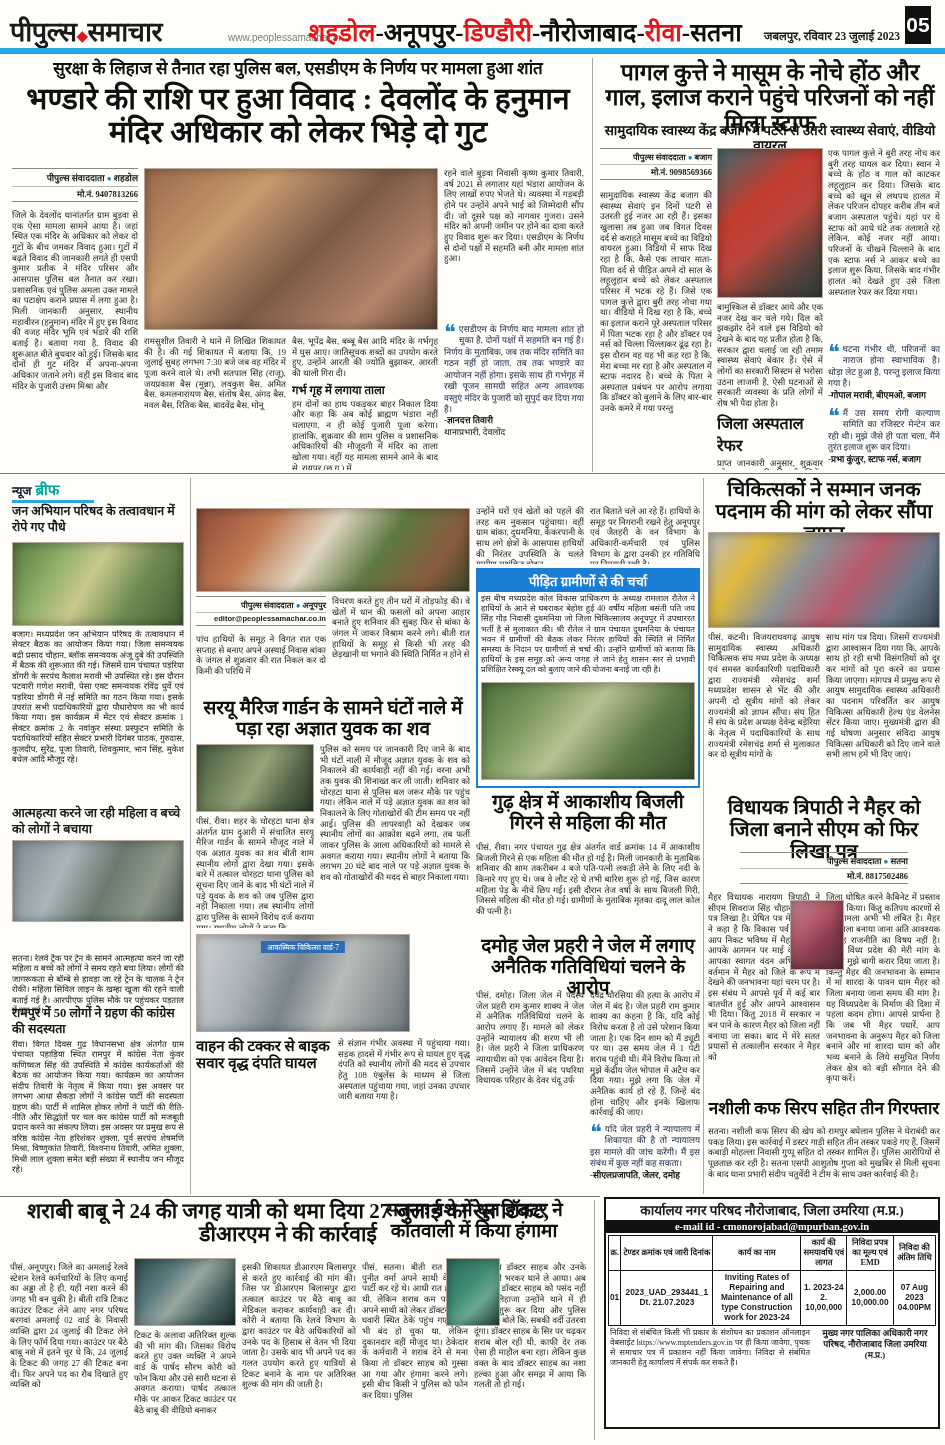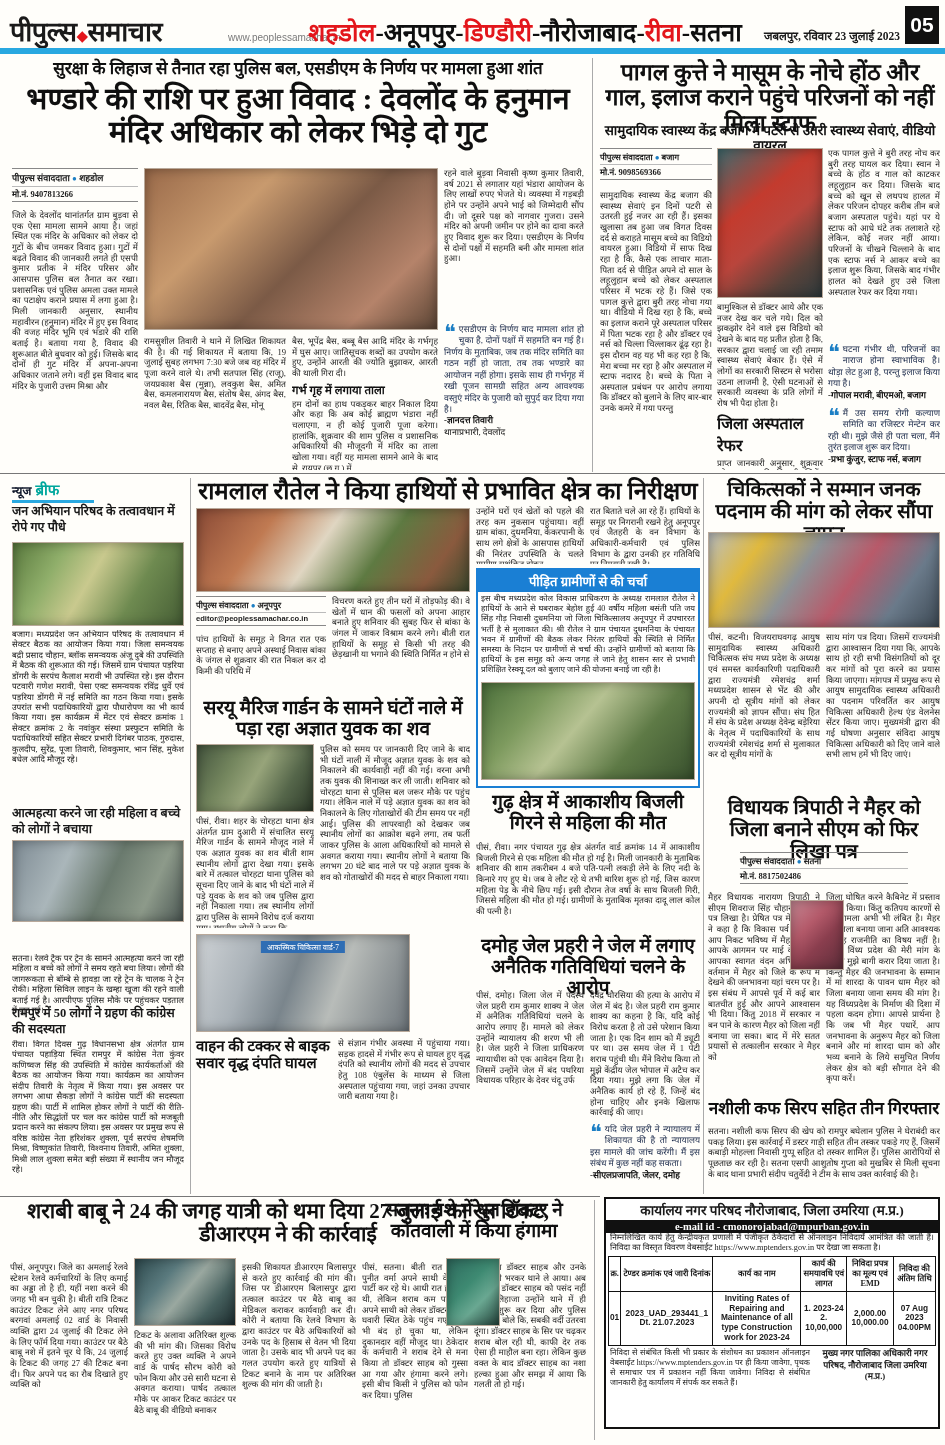--- a/index.html
+++ b/index.html
@@ -5,21 +5,21 @@
   * { margin:0; padding:0; box-sizing:border-box; }
   html,body { background:#e8e8e4; }
   #page {
     position:relative; width:945px; height:1445px; margin:0 auto;
     background:#fffefa; overflow:hidden;
     font-family:"Liberation Serif","DejaVu Serif",serif; color:#1a1a1a;
   }
   .abs { position:absolute; }
   .hl { font-weight:bold; color:#0f0f0f; line-height:1.1; text-align:center; font-family:"Liberation Serif",serif; }
   .body-txt { font-size:8.6px; line-height:1.24; text-align:justify; color:#222; overflow:hidden; }
-  .byline-box { text-align:left; font-weight:bold; font-size:9px; border-top:1px solid #888; border-bottom:1px solid #888; padding:2px 0; }
+  .byline-box { text-align:right; font-weight:bold; font-size:9px; border-top:1px solid #888; border-bottom:1px solid #888; padding:2px 0; }
   .byline-box .ph { font-weight:bold; font-size:8.5px; border-top:1px solid #bbb; margin-top:2px; padding-top:1px; display:block; }
   .dot { color:#1d7fc4; font-size:8px; }
   .photo { border:1px solid #b9a99a; box-shadow:inset 0 0 12px rgba(0,0,0,.35); }
   .vrule { width:1px; background:#aaa; }
   .hrule { height:1px; background:#777; }
   .subhead { font-weight:bold; font-size:11.5px; margin:3px 0 2px; color:#111; }
   .quote-block { font-size:8.8px; line-height:1.3; color:#1b2a4a; text-align:justify; overflow:hidden; }
   .quote-block .qmark { float:left; font-size:22px; color:#1d7fc4; line-height:.8; margin-right:3px; font-family:"DejaVu Sans",sans-serif; }
   .quote-by { display:block; text-align:left; font-weight:bold; font-size:8.8px; color:#111; }
   .bluebox { border:2px solid #1a7fd4; background:#fff; }
@@ -55,21 +55,21 @@
 <div id="page">
 
   <div class="abs" style="left:10px;top:12px;">
     <span id="logo"><span>पीपुल्स</span><span class="dmd">◆</span><span>समाचार</span></span>
   </div>
   <div class="abs" style="left:228px;top:32px;font-size:10px;color:#7a7a7a;font-family:'Liberation Sans',sans-serif;">www.peoplessamachar.in</div>
   <div class="abs" style="left:285px;top:14px;width:480px;text-align:center;" id="masthead-districts">
     <span class="d">शहडोल</span><span class="d">अनूपपुर</span><span class="d">डिण्डौरी</span><span class="d">नौरोजाबाद</span><span class="d">रीवा</span><span class="d">सतना</span>
   </div>
   <div class="abs" style="left:762px;top:28px;width:138px;text-align:right;font-size:11.5px;font-weight:bold;">जबलपुर, रविवार 23 जुलाई 2023</div>
-  <div class="abs" id="pageno" style="left:905px;top:6px;width:34px;height:38px;">05</div>
+  <div class="abs" id="pageno" style="left:905px;top:6px;width:26px;height:38px;">05</div>
   <div class="abs bluebar" style="left:0;top:48px;width:945px;height:6px;"></div>
 
   <div class="abs hl" style="left:12px;top:60px;width:572px;font-size:17px;">सुरक्षा के लिहाज से तैनात रहा पुलिस बल, एसडीएम के निर्णय पर मामला हुआ शांत</div>
   <div class="abs hl" style="left:12px;top:82px;width:572px;font-size:30px;">भण्डारे की राशि पर हुआ विवाद : देवलोंद के हनुमान मंदिर अधिकार को लेकर भिड़े दो गुट</div>
 
   <div class="abs" style="left:12px;top:168px;width:126px;">
     <div class="byline-box">
       <span>पीपुल्स संवाददाता</span>
       <span class="dot">●</span>
       <span>शहडोल</span>
@@ -142,21 +142,20 @@
 
   <div class="abs" style="left:12px;top:806px;width:172px;font-size:12.5px;font-weight:bold;line-height:1.25;">आत्महत्या करने जा रही महिला व बच्चे को लोगों ने बचाया</div>
   <div class="abs photo" style="left:12px;top:840px;width:172px;height:82px;background:linear-gradient(115deg,#7e8b94 0%,#aab6ba 30%,#6a7a6e 55%,#8d9a8a 78%,#4e5a56 100%);"></div>
   <div class="abs body-txt" style="left:12px;top:926px;width:172px;height:76px;font-size:8.4px;margin-top:28px;">सतना। रेलवे ट्रैक पर ट्रेन के सामने आत्महत्या करने जा रही महिला व बच्चे को लोगों ने समय रहते बचा लिया। लोगों की जागरूकता से बॉम्बे से हावड़ा जा रहे ट्रेन के चालक ने ट्रेन रोकी। महिला सिविल लाइन के खम्हा खूजा की रहने वाली बताई गई है। आरपीएफ पुलिस मौके पर पहुंचकर पड़ताल में जुट गई।</div>
 
   <div class="abs" style="left:12px;top:1006px;width:172px;font-size:12.5px;font-weight:bold;line-height:1.25;">रामपुर में 50 लोगों ने ग्रहण की कांग्रेस की सदस्यता</div>
   <div class="abs body-txt" style="left:12px;top:1040px;width:172px;height:152px;font-size:8.4px;">रीवा। विगत दिवस गुढ़ विधानसभा क्षेत्र अंतर्गत ग्राम पंचायत पहाड़िया स्थित रामपुर में कांग्रेस नेता कुंवर कणिष्वज सिंह की उपस्थिति में कांग्रेस कार्यकर्ताओं की बैठक का आयोजन किया गया। कार्यक्रम का आयोजन संदीप तिवारी के नेतृत्व में किया गया। इस अवसर पर लगभग आधा सैकड़ा लोगों ने कांग्रेस पार्टी की सदस्यता ग्रहण की। पार्टी में शामिल होकर लोगों ने पार्टी की रीति-नीति और सिद्धांतों पर चल कर कांग्रेस पार्टी को मजबूती प्रदान करने का संकल्प लिया। इस अवसर पर प्रमुख रूप से वरिष्ठ कांग्रेस नेता हरिशंकर शुक्ला, पूर्व सरपंच शेषमणि मिश्रा, विष्णुकांत तिवारी, विश्वनाथ तिवारी, अमित शुक्ला, मिश्री लाल शुक्ला समेत बड़ी संख्या में स्थानीय जन मौजूद रहे।</div>
 
   <div class="abs vrule" style="left:190px;top:478px;height:716px;"></div>
 
-  <div class="abs hl" style="left:196px;top:478px;width:504px;font-size:24px;">रामलाल रौतेल ने किया हाथियों से प्रभावित क्षेत्र का निरीक्षण</div>
   <div class="abs photo" style="left:196px;top:508px;width:274px;height:84px;background:linear-gradient(125deg,#8a4a36 0%,#c07a52 25%,#e0d6c2 45%,#5e7a42 65%,#8a5a3e 85%,#3e4a2e 100%);"></div>
   <div class="abs" style="left:196px;top:596px;width:130px;">
     <div class="byline-box" style="font-size:8.2px;">
       <span>पीपुल्स संवाददाता</span>
       <span class="dot">●</span>
       <span>अनूपपुर</span>
       <span class="ph" style="font-family:'Liberation Sans',sans-serif;font-size:7.6px;">editor@peoplessamachar.co.in</span>
     </div>
   </div>
   <div class="abs body-txt" style="left:196px;top:634px;width:130px;height:56px;">पांच हाथियों के समूह ने विगत रात एक सप्ताह से बनाए अपने अस्थाई निवास बांका के जंगल से शुक्रवार की रात निकल कर दो किमी की परिधि में</div>
@@ -228,21 +227,20 @@
   <div class="abs hl" style="left:362px;top:1200px;width:224px;font-size:19px;">सतनाः नशे में धुत डॉक्टर ने कोतवाली में किया हंगामा</div>
   <div class="abs body-txt" style="left:362px;top:1262px;width:106px;height:172px;">पीसं, सतना। बीती रात डॉक्टर पुनीत वर्मा अपने साथी के साथ पार्टी कर रहे थे। आधी रात हो चुकी थी, लेकिन शराब कम पड़ गई। अपने साथी को लेकर डॉक्टर साहब घवारी स्थित ठेके पहुंच गए। ठेका भी बंद हो चुका था, लेकिन दुकानदार वहीं मौजूद था। ठेकेदार के कर्मचारी ने शराब देने से मना किया तो डॉक्टर साहब को गुस्सा आ गया और हंगामा करने लगे। इसी बीच किसी ने पुलिस को फोन कर दिया। पुलिस</div>
   <div class="abs body-txt" style="left:474px;top:1262px;width:112px;height:172px;">का डग्गा डॉक्टर साहब और उनके साथी को भरकर थाने ले आया। अब यह बात डॉक्टर साहब को पसंद नहीं आई। लिहाजा उन्होंने थाने में ही हंगामा शुरू कर दिया और पुलिस वालों को बोले कि, सबकी वर्दी उतरवा दूंगा। डॉक्टर साहब के सिर पर चढ़कर शराब बोल रही थी, काफी देर तक ऐसा ही माहौल बना रहा। लेकिन कुछ वक्त के बाद डॉक्टर साहब का नशा हल्का हुआ और समझ में आया कि गलती तो हो गई।</div>
   <div class="abs photo" style="left:446px;top:1258px;width:54px;height:68px;background:linear-gradient(135deg,#2e6a5e 0%,#3e8a72 40%,#6aa892 65%,#24443c 100%);"></div>
 
   <div class="abs vrule" style="left:594px;top:1200px;height:240px;"></div>
 
   <div class="abs" id="tender" style="left:604px;top:1197px;width:336px;height:232px;">
     <div class="office">कार्यालय नगर परिषद नौरोजाबाद, जिला उमरिया (म.प्र.)</div>
     <div class="email">e-mail id - cmonorojabad@mpurban.gov.in</div>
-    <div class="intro">निम्नलिखित कार्य हेतु केन्द्रीयकृत प्रणाली में पंजीकृत ठेकेदारों से ऑनलाइन निविदायें आमंत्रित की जाती हैं। निविदा का विस्तृत विवरण वेबसाईट https://www.mptenders.gov.in पर देखा जा सकता है।</div>
     <table>
       <tbody>
           <tr>
         <th>क्र.</th>
         <th>टेण्डर क्रमांक एवं जारी दिनांक</th>
         <th>कार्य का नाम</th>
         <th>कार्य की समयावधि एवं लागत</th>
         <th>निविदा प्रपत्र का मूल्य एवं EMD</th>
         <th>निविदा की अंतिम तिथि</th>
       </tr>

